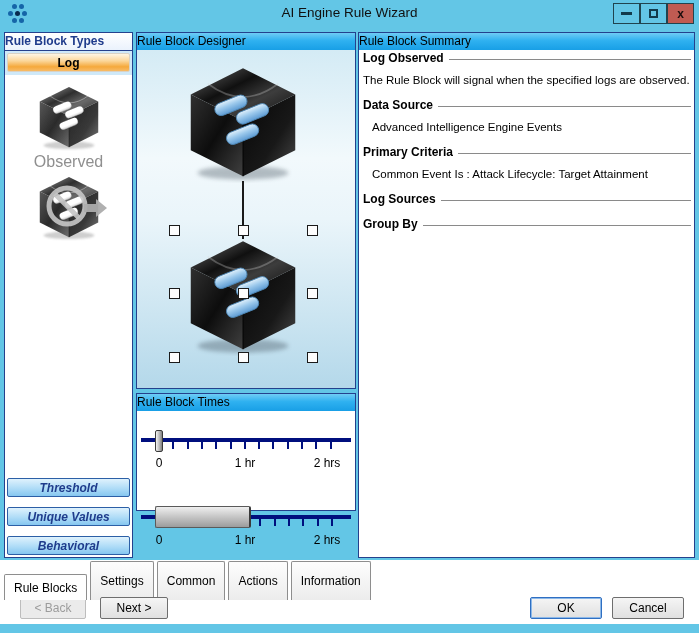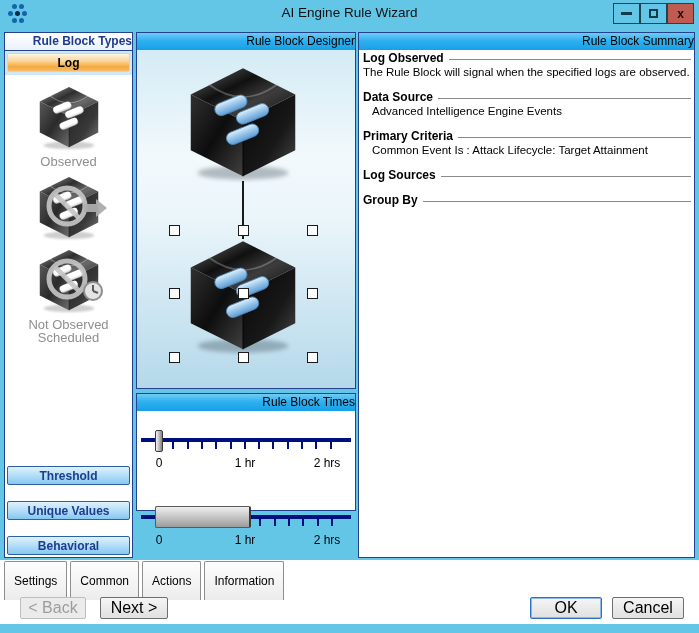--- a/index.html
+++ b/index.html
@@ -18,36 +18,36 @@
   .win-title{position:absolute;left:0;top:5px;width:100%;text-align:center;font-size:13.5px;color:#101010;}
   .win-controls{position:absolute;right:5px;top:3px;display:flex;}
   .win-btn{width:27px;height:21px;box-sizing:border-box;border:1px solid #20444F;display:flex;align-items:center;justify-content:center;cursor:pointer;}
   .win-btn + .win-btn{margin-left:0;}
   .btn-min .glyph{width:11px;height:3px;background:#123B4C;}
   .btn-max .glyph{width:9px;height:9px;border:2px solid #123B4C;box-sizing:border-box;background:transparent;}
   .btn-close{background:#C05B52;}
   .btn-close .glyph{font-weight:bold;font-size:12px;color:#1A0D0D;line-height:1;}
   
   .panel{position:absolute;box-sizing:border-box;border:1px solid #24418D;background:#fff;}
-  .panel-header{height:17px;line-height:17px;text-align:right;font-size:12px;color:#000;border-bottom:1px solid #24418D;}
+  .panel-header{height:17px;line-height:17px;text-align:left;font-size:12px;color:#000;border-bottom:1px solid #24418D;}
   .header-blue{background:linear-gradient(180deg,#6FCCF5 0%,#2FB1F0 45%,#189FE6 100%);}
   .header-light{background:linear-gradient(180deg,#FFFFFF 0%,#EAF2FC 100%);color:#1F3C8C;font-weight:bold;}
   
   #left-panel{left:4px;top:32px;width:129px;height:526px;display:flex;flex-direction:column;}
   .log-wrap{background:#CFE9F9;padding:2px 2px 3px 2px;}
   .log-btn{height:19px;box-sizing:border-box;border:1px solid #D9D2C4;border-radius:2px;
     background:linear-gradient(180deg,#FEF6E4 0%,#FBD79B 40%,#F5A93C 75%,#F8BB66 100%);
     display:flex;align-items:center;justify-content:center;font-size:12px;font-weight:bold;color:#000;cursor:pointer;}
   .type-list{background:#fff;display:flex;flex-direction:column;align-items:center;padding-top:10px;}
   .type-item{display:flex;flex-direction:column;align-items:center;margin-bottom:7px;cursor:pointer;}
   .cube-wrap{width:66px;height:66px;position:relative;}
   .cube-wrap svg.cube-svg{width:66px;height:66px;filter:grayscale(1) brightness(1.45) opacity(.9);}
-  .type-label{font-size:13px;color:#8F8F8F;text-align:center;line-height:13px;margin-top:4px;width:100px;}
+  .type-label{font-size:16px;color:#8F8F8F;text-align:center;line-height:13px;margin-top:4px;width:100px;}
   .overlay{position:absolute;}
-  .bottom-types{margin-top:auto;padding:2px;display:flex;flex-direction:column;gap:16px;background:#fff;}
+  .bottom-types{margin-top:auto;padding:2px;display:flex;flex-direction:column;gap:10px;background:#fff;font-style:italic;}
   .type-btn{height:19px;box-sizing:border-box;border:1px solid #2C5FA6;border-radius:2px;
     background:linear-gradient(180deg,#DFF2FD 0%,#AFDCF7 55%,#86C7F0 100%);
     display:flex;align-items:center;justify-content:center;font-size:12px;font-weight:bold;color:#1F3C8C;cursor:pointer;}
   
   #designer-panel{left:136px;top:32px;width:220px;height:357px;}
   .canvas{position:absolute;left:0;top:17px;right:0;bottom:0;
     background:linear-gradient(180deg,#D4EBF5 0%,#F2F9FC 32%,#EAF5FA 50%,#C8E3F0 82%,#B4D8EA 100%);}
   .cube-node{position:absolute;width:118px;height:118px;cursor:pointer;}
   #cube-top{left:47px;top:15px;}
   #cube-bottom{left:47px;top:188px;}
@@ -63,32 +63,32 @@
     border:1px solid #3A3A3A;border-radius:2px;cursor:ew-resize;}
   .tl-bar{position:absolute;height:20px;background:linear-gradient(180deg,#EFEFEF 0%,#C9C9C9 45%,#9C9C9C 100%);
     border:1px solid #5A5A5A;border-right:2px solid #3A3A3A;border-radius:2px;cursor:ew-resize;}
   .tl-label{position:absolute;font-size:12px;color:#000;transform:translateX(-50%);white-space:nowrap;}
   
   #summary-panel{left:358px;top:32px;width:337px;height:526px;}
   .summary-body{position:absolute;left:0;top:17px;right:0;bottom:0;background:#fff;padding:2px 3px 0 4px;overflow:hidden;}
   .section{margin-bottom:12px;}
   .sec-head{display:flex;align-items:center;font-size:12px;font-weight:bold;color:#000;line-height:13px;white-space:nowrap;}
   .sec-head .rule-line{flex:1;border-top:1px solid #8A8A8A;margin-left:5px;margin-top:2px;}
-  .sec-text{font-size:11.5px;color:#000;line-height:13px;margin-top:1px;}
+  .sec-text{font-size:11.5px;color:#000;line-height:13px;margin-top:9px;}
   .sec-text.indent{padding-left:9px;}
   
   .footer{position:absolute;left:0;top:560px;width:699px;height:64px;background:#fff;}
   .tabs{position:absolute;left:4px;top:1px;display:flex;align-items:flex-end;}
   .tab{height:39px;box-sizing:border-box;padding:0 9px;margin-right:3px;display:flex;align-items:center;
     background:linear-gradient(180deg,#FDFDFD 0%,#ECECEC 100%);
     border:1px solid #8E8E8E;border-bottom:none;border-radius:2px 2px 0 0;font-size:12px;color:#000;cursor:pointer;}
   .tab.active{height:26px;background:#fff;position:relative;z-index:2;font-size:12px;}
   .pushbtn{position:absolute;height:22px;box-sizing:border-box;border:1px solid #6E6E6E;border-radius:2px;
     background:linear-gradient(180deg,#F5F5F5 0%,#E0E0E0 100%);
-    display:flex;align-items:center;justify-content:center;font-size:16px;color:#000;cursor:pointer;}
+    display:flex;align-items:center;justify-content:center;font-size:12px;color:#000;cursor:pointer;}
   #back-btn{left:20px;top:37px;width:66px;color:#9C9C9C;border-color:#BDBDBD;background:#EBEBEB;cursor:default;}
   #next-btn{left:100px;top:37px;width:68px;}
   #ok-btn{left:530px;top:37px;width:72px;border:1px solid #2F6FC2;box-shadow:inset 0 0 0 1px #8CB8E8;}
   #cancel-btn{left:612px;top:37px;width:72px;}
 </style>
 </head>
 <body>
 
 <svg width="0" height="0" style="position:absolute">
   <defs>
@@ -183,37 +183,20 @@
           </svg>
         <svg class="overlay" style="left:9px;top:9px" width="44" height="44" viewBox="0 0 44 44">
           <circle cx="22" cy="22" r="18" fill="none" stroke="#C6C6C6" stroke-width="5" opacity="0.9"></circle>
           <line x1="10" y1="10" x2="34" y2="34" stroke="#C6C6C6" stroke-width="5" opacity="0.9"></line>
         </svg>
         <svg class="overlay" style="right:-6px;top:22px" width="24" height="22" viewBox="0 0 24 22">
           <polygon points="0,7 12,7 12,2 23,11 12,20 12,15 0,15" fill="#ACACAC" opacity="0.95"></polygon>
         </svg>
       </div>
     </div>
-    <div class="type-item">
-      <div class="cube-wrap">
-        <svg class="cube-svg" viewBox="0 0 140 140">
-            <use href="#cube"></use>
-          </svg>
-        <svg class="overlay" style="left:9px;top:9px" width="44" height="44" viewBox="0 0 44 44">
-          <circle cx="22" cy="22" r="18" fill="none" stroke="#C6C6C6" stroke-width="5" opacity="0.9"></circle>
-          <line x1="10" y1="10" x2="34" y2="34" stroke="#C6C6C6" stroke-width="5" opacity="0.9"></line>
-        </svg>
-        <svg class="overlay" style="right:-2px;bottom:12px" width="22" height="22" viewBox="0 0 22 22">
-          <circle cx="11" cy="11" r="9" fill="#E4E4E4" stroke="#8E8E8E" stroke-width="2"></circle>
-          <line x1="11" y1="11" x2="11" y2="5" stroke="#5A5A5A" stroke-width="2"></line>
-          <line x1="11" y1="11" x2="16" y2="13" stroke="#5A5A5A" stroke-width="2"></line>
-        </svg>
-      </div>
-      <div class="type-label">Not Observed Scheduled</div>
-    </div>
   </div>
   <div class="bottom-types">
     <div class="type-btn">Threshold</div>
     <div class="type-btn">Unique Values</div>
     <div class="type-btn">Behavioral</div>
   </div>
 </div>
 
 <div class="panel" id="designer-panel">
   <div class="panel-header header-blue">Rule Block Designer</div>
@@ -299,20 +282,21 @@
       <div class="sec-head">
           <span>Group By</span>
           <span class="rule-line"></span>
         </div>
     </div>
   </div>
 </div>
 
 <div class="footer">
   <div class="tabs">
+    <div class="tab active">Rule Blocks</div>
     <div class="tab">Settings</div>
     <div class="tab">Common</div>
     <div class="tab">Actions</div>
     <div class="tab">Information</div>
   </div>
   <div class="pushbtn" id="back-btn">&lt; Back</div>
   <div class="pushbtn" id="next-btn">Next &gt;</div>
   <div class="pushbtn" id="ok-btn">OK</div>
   <div class="pushbtn" id="cancel-btn">Cancel</div>
 </div>

